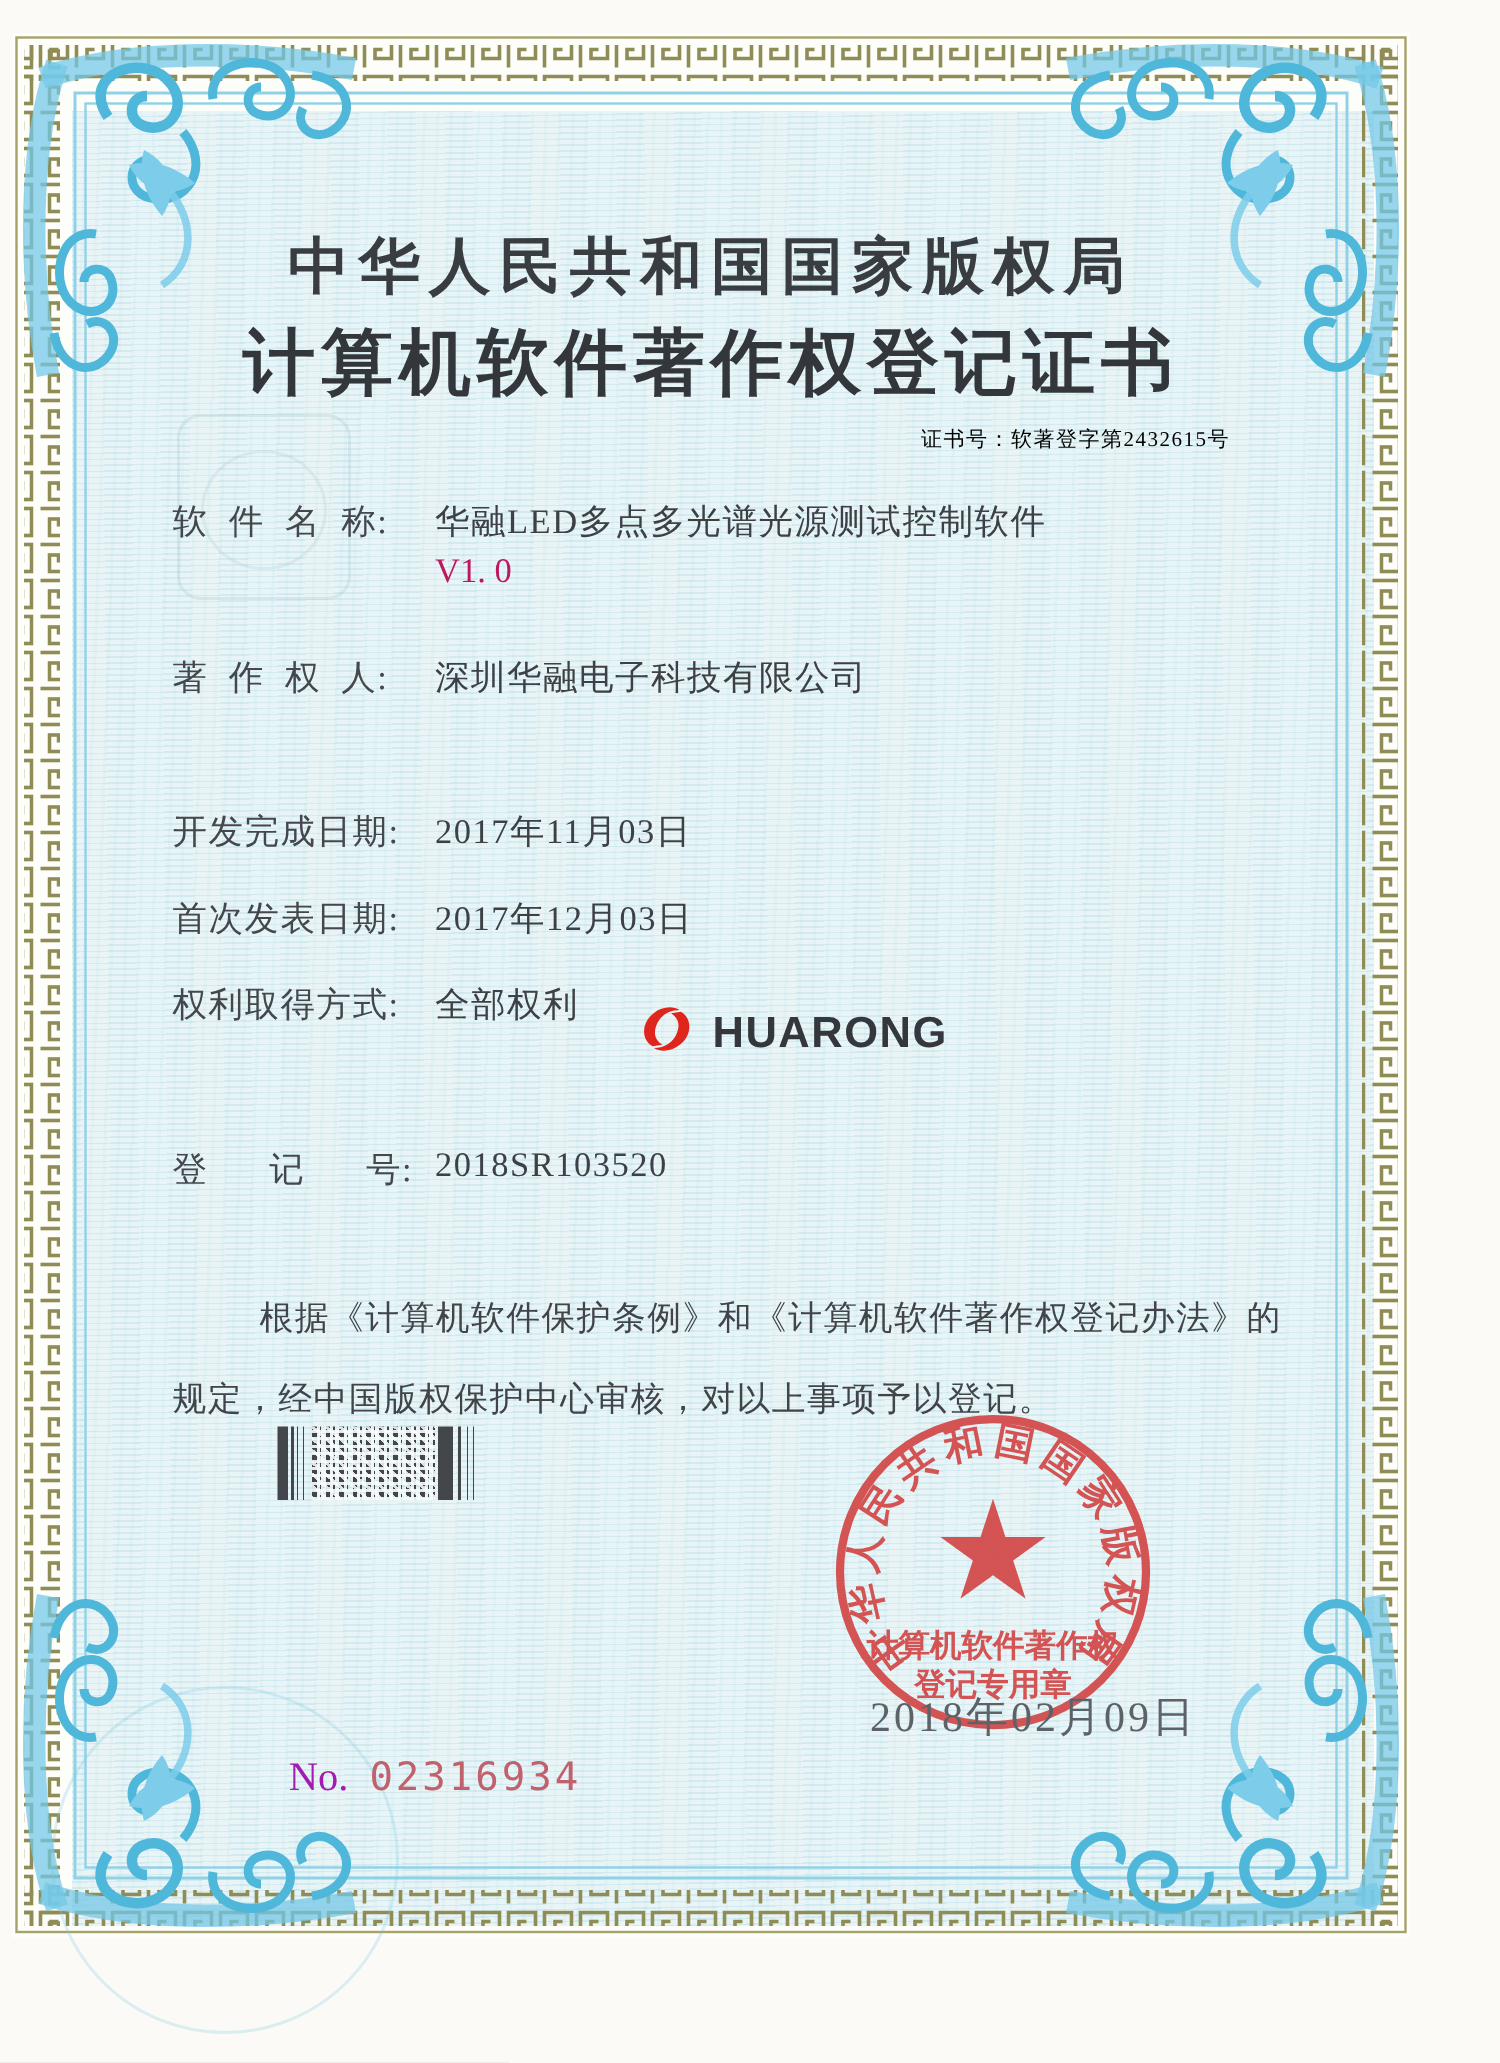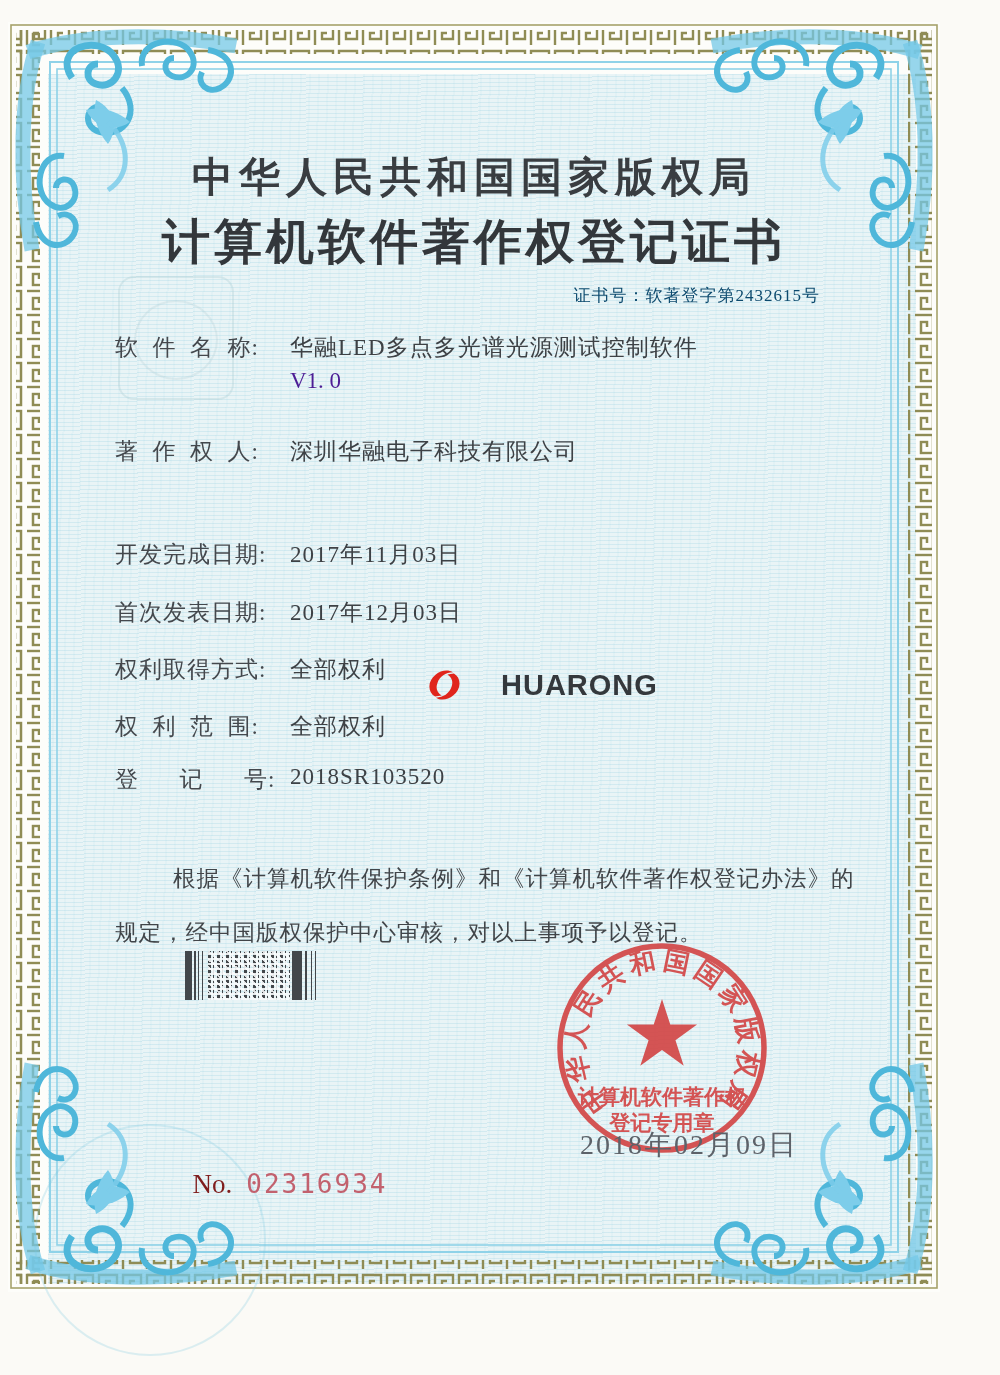--- a/index.html
+++ b/index.html
@@ -24,60 +24,60 @@
   .authority{
     position:absolute;left:8px;top:150px;width:932px;text-align:center;
     font-size:41px;font-weight:bold;letter-spacing:6px;color:#393d41;white-space:pre;
   }
   .cert-title{
     position:absolute;left:8px;top:210px;width:932px;text-align:center;
     font-size:48px;font-weight:bold;letter-spacing:4px;color:#33373b;white-space:pre;
   }
   .cert-no{
     position:absolute;left:400px;top:284px;width:420px;text-align:right;
-    font-size:17px;color:#0c4a6e;letter-spacing:1px;white-space:pre;
+    font-size:14px;color:#000000;letter-spacing:1px;white-space:pre;
   }
   .row{position:absolute;left:0;width:1000px;height:30px;font-size:23px;}
   .row .lab{position:absolute;left:115px;white-space:pre;color:#44484d;letter-spacing:1px;}
   .row .val{position:absolute;left:290px;white-space:pre;color:#3d4145;letter-spacing:1px;}
-  .version-line{position:absolute;left:290px;top:368px;font-size:23px;color:#4c1d95;}
+  .version-line{position:absolute;left:290px;top:368px;font-size:23px;color:#be185d;}
   .statement{position:absolute;left:115px;width:745px;font-size:22.5px;color:#414549;letter-spacing:1px;white-space:pre;margin-top:27px;}
 
   
   .emboss{
     position:absolute;left:118px;top:276px;width:112px;height:120px;border-radius:16px;
     border:2px solid rgba(175,205,212,0.35);
   }
   .emboss::after{
     content:"";position:absolute;left:14px;top:22px;width:80px;height:76px;border-radius:50%;
     border:2px solid rgba(175,205,212,0.28);
   }
 
   
-  .logo{position:absolute;left:428px;top:664px;height:42px;display:flex;align-items:center;gap:26px;}
+  .logo{position:absolute;left:428px;top:664px;height:42px;display:flex;align-items:flex-end;}
   .logo .word{font-family:"Liberation Sans","DejaVu Sans",sans-serif;font-weight:bold;
     font-size:29px;color:#34383c;letter-spacing:1px;margin-left:7px;}
 
   
   .barcode{position:absolute;left:185px;top:951px;width:136px;height:49px;}
   .bc{position:absolute;top:0;bottom:0;}
   .bc-left{left:0;width:23px;background:
     linear-gradient(90deg,#43474b 0 7px,rgba(0,0,0,0) 7px 9px,#43474b 9px 11px,rgba(0,0,0,0) 11px 13px,#43474b 13px 14px,rgba(0,0,0,0) 14px 17px,#43474b 17px 18px,rgba(0,0,0,0) 18px 23px);}
   .bc-mid{left:23px;right:31px;background-image:
     repeating-linear-gradient(41deg, rgba(250,252,253,0.85) 0 2px, rgba(0,0,0,0) 2px 6px),
     repeating-linear-gradient(0deg, rgba(248,251,252,0.9) 0 2px, rgba(0,0,0,0) 2px 5px),
     repeating-linear-gradient(90deg, #43474b 0 3px, rgba(0,0,0,0) 3px 5px, #43474b 5px 6px, rgba(0,0,0,0) 6px 9px);}
   .bc-right{right:0;width:31px;background:
     linear-gradient(90deg,rgba(0,0,0,0) 0 2px,#43474b 2px 12px,rgba(0,0,0,0) 12px 15px,#43474b 15px 17px,rgba(0,0,0,0) 17px 21px,#43474b 21px 22px,rgba(0,0,0,0) 22px 25px,#43474b 25px 26px,rgba(0,0,0,0) 26px 31px);}
 
   .seal{position:absolute;left:547px;top:933px;width:230px;height:230px;opacity:0.93;}
   .seal-date{position:absolute;left:580px;top:1126px;font-size:28px;color:#5d6269;letter-spacing:2px;white-space:pre;}
 
   .serial{position:absolute;left:152px;top:1138px;font-size:27px;white-space:pre;}
-  .serial .no-label{color:#7f1d1d;}
+  .serial .no-label{color:#a21caf;}
   .serial .no-value{font-family:"DejaVu Sans Mono","Liberation Mono",monospace;
     color:#c2616e;letter-spacing:2px;margin-left:14px;font-size:26px;}
 </style>
 </head>
 <body>
 
 <div class="page">
 
   <div class="sheet">
     <div class="inner-bg"></div>
@@ -152,24 +152,20 @@
     <div class="row" style="top:597px">
       <span class="lab">首次发表日期:</span>
       <span class="val">2017年12月03日</span>
     </div>
 
     <div class="row" style="top:654px">
       <span class="lab">权利取得方式:</span>
       <span class="val">全部权利</span>
     </div>
 
-    <div class="row" style="top:711px">
-      <span class="lab">权  利  范  围:</span>
-      <span class="val">全部权利</span>
-    </div>
 
     <div class="row" style="top:764px">
       <span class="lab">登      记      号:</span>
       <span class="val">2018SR103520</span>
     </div>
 
     <div class="statement" style="top:836px;padding-left:58px">根据《计算机软件保护条例》和《计算机软件著作权登记办法》的</div>
     <div class="statement" style="top:890px">规定，经中国版权保护中心审核，对以上事项予以登记。</div>
 
     <div class="logo">

